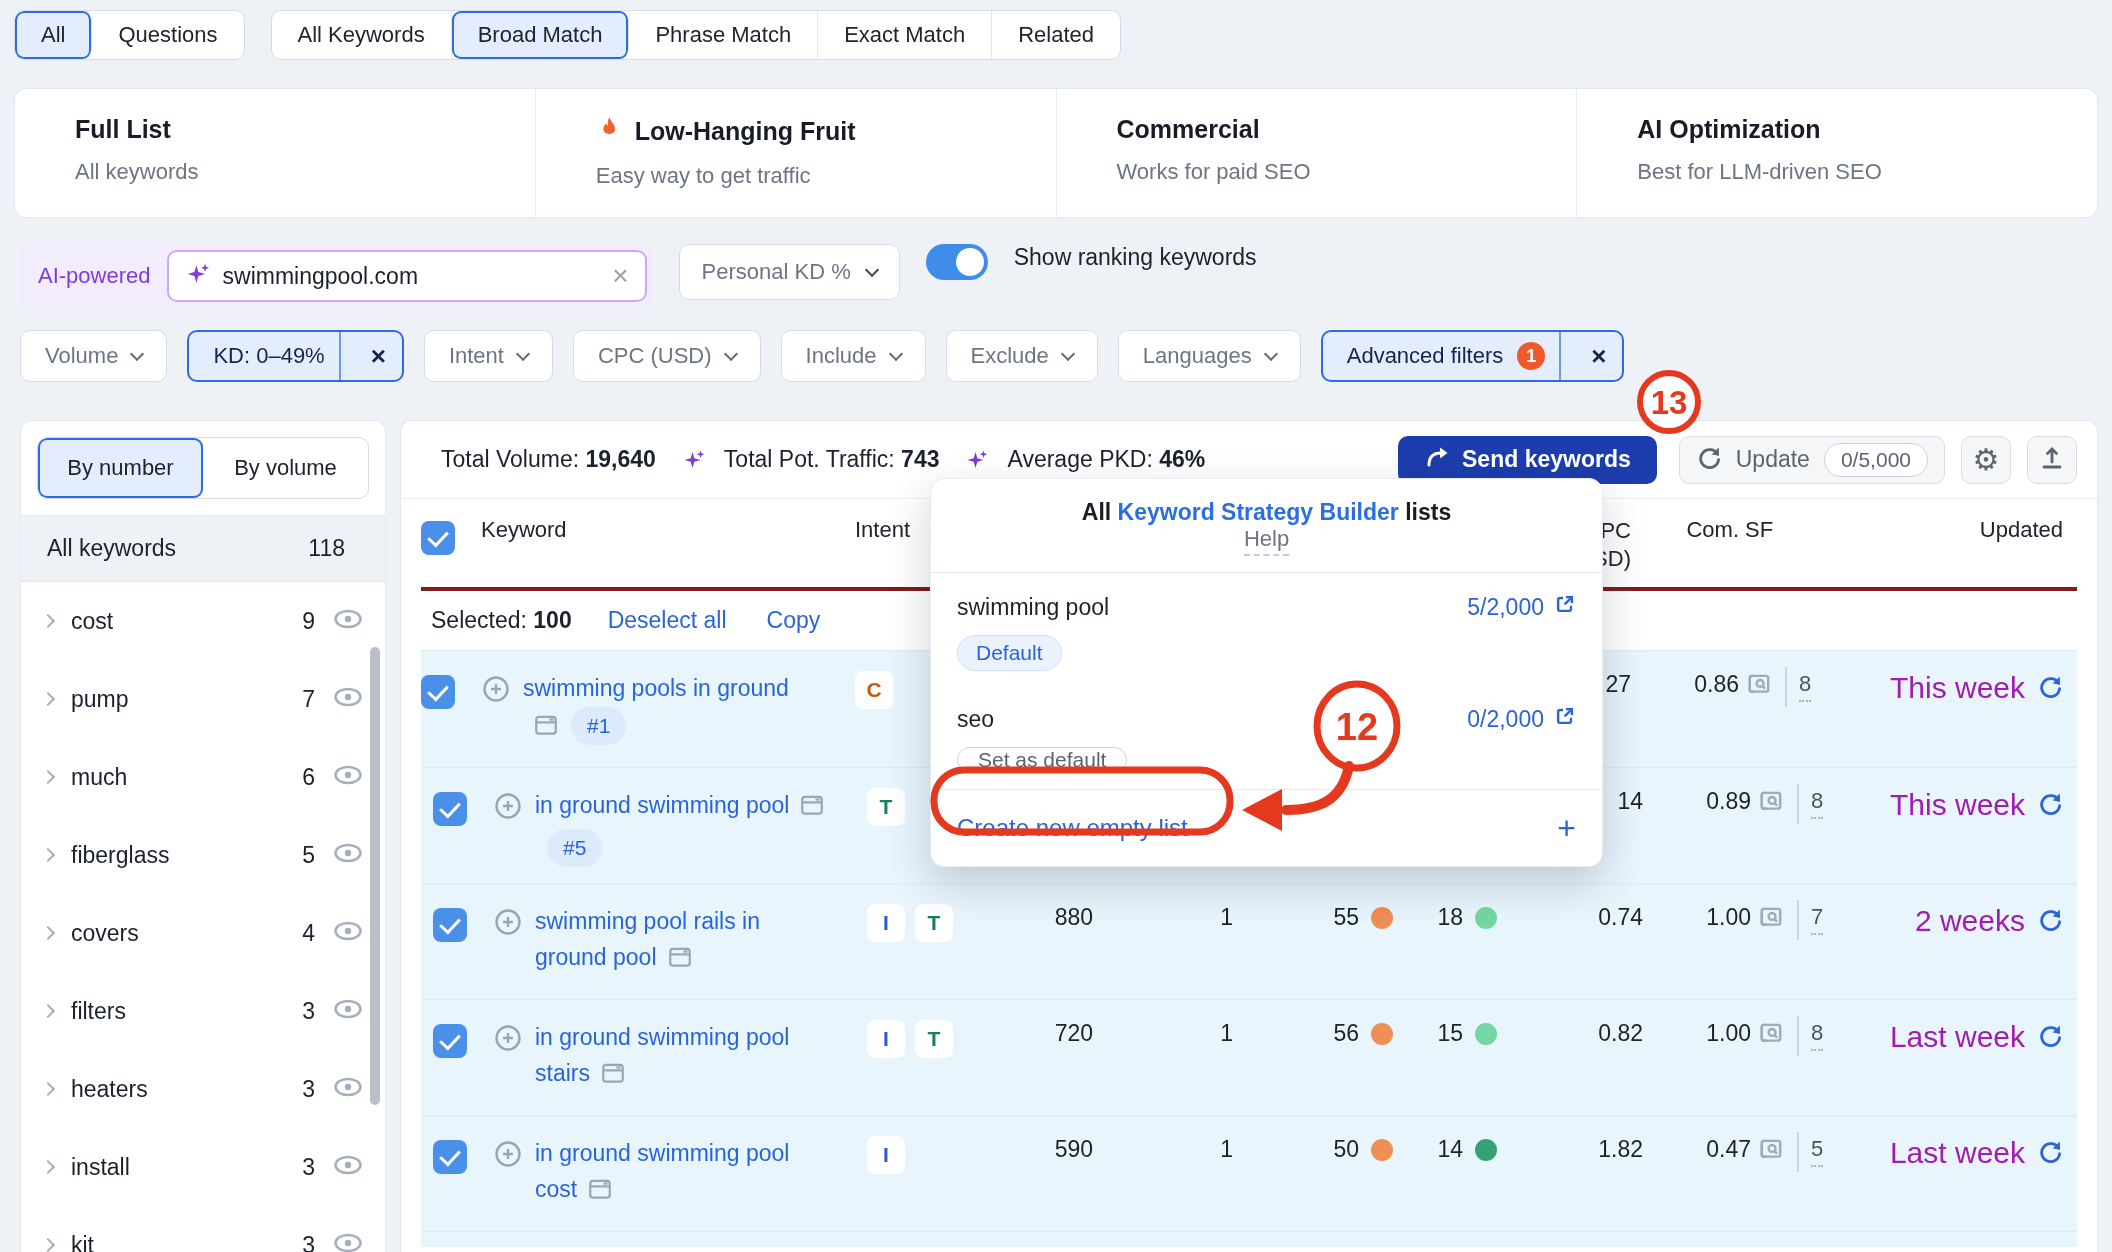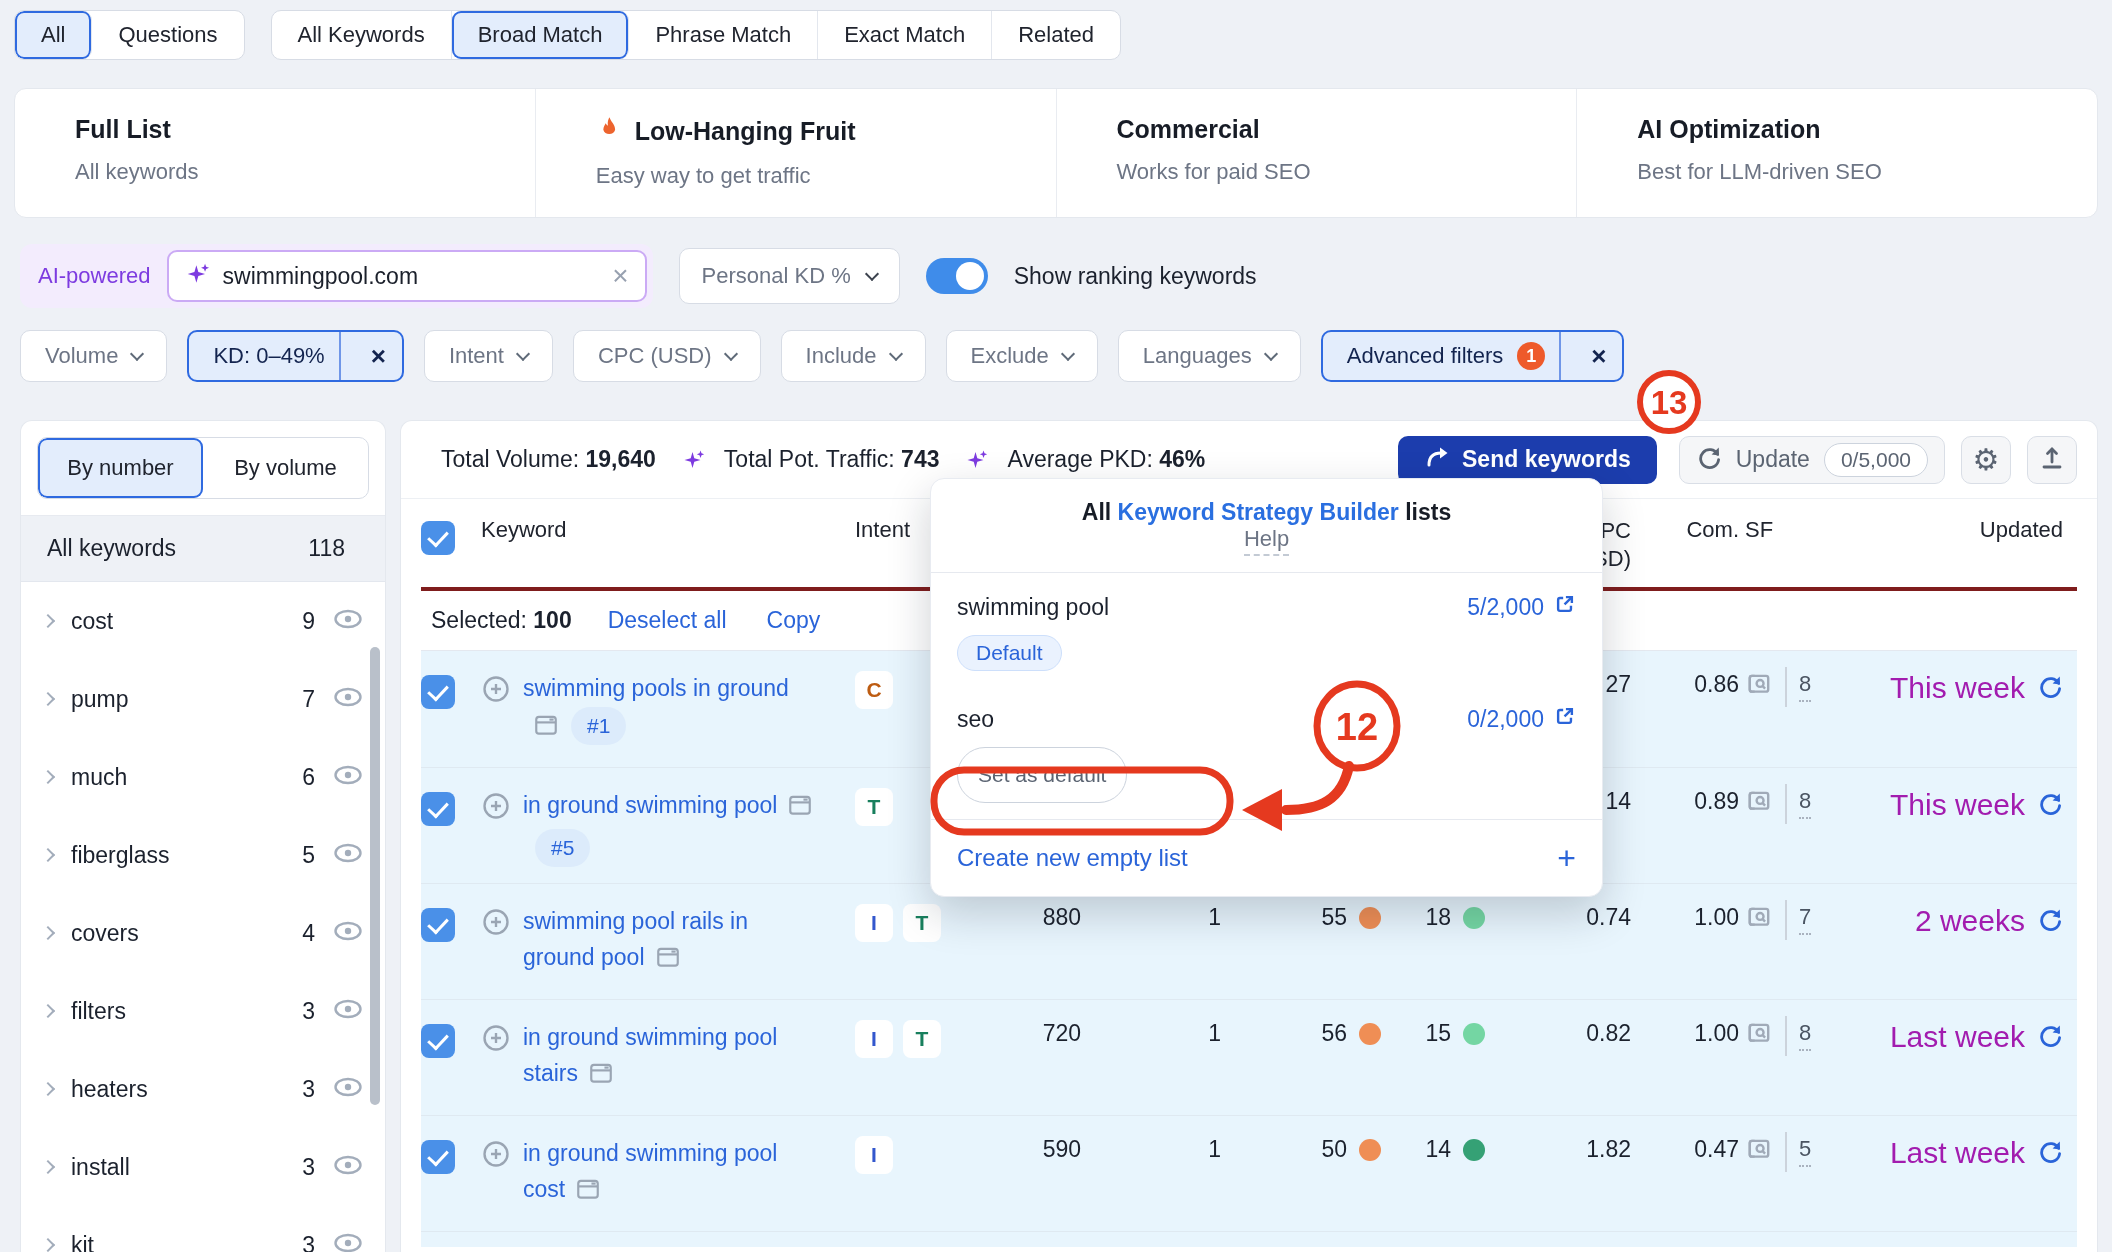--- a/index.html
+++ b/index.html
@@ -20,21 +20,21 @@
   .tab.sel { background:#e3edfc; box-shadow:inset 0 0 0 2px #2f6ae0; border-radius:9px; }
 
   
   .cards { position:absolute; top:88px; left:14px; right:14px; height:130px; background:#fff; border:1px solid #e4e8ee; border-radius:12px; display:flex; }
   .card { flex:1; padding:26px 0 0 60px; border-right:1px solid #e9ecf1; cursor:pointer; }
   .card:last-child { border-right:none; }
   .card-title { font-size:25px; font-weight:bold; color:#171c26; display:flex; align-items:center; gap:12px; }
   .card-sub { margin-top:15px; font-size:22px; color:#6d7585; }
 
   
-  .search-row { position:absolute; top:244px; left:20px; display:flex; align-items:center; gap:26px; }
+  .search-row { position:absolute; top:244px; left:20px; display:flex; gap:26px; }
   .ai-wrap { display:flex; align-items:center; gap:16px; background:#f3ecfd; border-radius:12px; padding:6px 6px 6px 18px; }
   .ai-label { font-size:22px; color:#7d3be0; }
   .search-input { width:480px; height:52px; background:#fff; border:2px solid #cbaaf5; border-radius:10px; display:flex; align-items:center; gap:12px; padding:0 16px; }
   .query { flex:1; font-size:23px; color:#1b202b; }
   .clear-x { font-size:28px; color:#98a1b0; line-height:1; cursor:pointer; }
   .select { height:56px; background:#fff; border:1px solid #d7dce5; border-radius:10px; display:flex; align-items:center; gap:16px; padding:0 22px; font-size:22px; color:#6d7585; cursor:pointer; }
   .chv { display:inline-block; width:10px; height:10px; border-right:2.6px solid #3c434e; border-bottom:2.6px solid #3c434e; transform:rotate(45deg); margin-top:-5px; }
   .toggle { width:62px; height:36px; border-radius:18px; background:#3f8cea; position:relative; cursor:pointer; }
   .toggle .knob { position:absolute; right:4px; top:4px; width:28px; height:28px; border-radius:50%; background:#fff; }
   .toggle-label { font-size:23px; color:#1b212d; }
@@ -87,21 +87,21 @@
   .col-sf   { width:104px; display:flex; align-items:flex-start; padding-left:6px; gap:12px; }
   .col-upd  { flex:1; display:flex; justify-content:flex-end; gap:12px; padding-right:14px; }
 
   .thead { height:88px; padding-top:18px; font-size:22px; color:#20242e; align-items:flex-start; }
   .hdr-cpc { flex-direction:column; align-items:flex-end; line-height:1.25; }
   .banner { height:64px; border-top:4px solid #7f1d1d; border-bottom:1px solid #e4e8ef; display:flex; align-items:center; padding-left:10px; font-size:23px; }
   .banner .blink { color:#2a64d9; cursor:pointer; }
   .banner .d1 { margin-left:36px; } .banner .d2 { margin-left:40px; }
 
   .row { background:#e8f5fd; padding-top:20px; min-height:116px; }
-  .row + .row { border-top:1px solid #dfe9f1; }
+  .row + .row { border-top:1px solid #dfe9f1;padding-left:12px; }
   .row-partial { background:#e8f5fd; border-top:1px solid #dfe9f1; height:16px; }
   .cb { width:34px; height:34px; border-radius:8px; background:#4a90e8; position:relative; cursor:pointer; flex:none; }
   .cb::after { content:""; position:absolute; left:11px; top:6px; width:9px; height:16px; border-right:3.4px solid #fff; border-bottom:3.4px solid #fff; transform:rotate(43deg); }
   .kw-cell { display:flex; gap:12px; }
   .plus-ico { flex:none; margin-top:3px; cursor:pointer; }
   .kw-wrap { width:300px; font-size:23px; line-height:1.55; }
   .kw-link { color:#2a64d9; text-decoration:none; cursor:pointer; }
   .serp-ico { display:inline-block; vertical-align:-5px; margin-left:10px; cursor:pointer; }
   .rank-pill { display:inline-block; background:#dcebfb; color:#2a64d9; border-radius:999px; padding:3px 16px; font-size:21px; margin-left:12px; }
   .int-badge { width:38px; height:38px; background:#fff; border-radius:8px; display:flex; align-items:center; justify-content:center; font-size:21px; font-weight:bold; }
@@ -114,21 +114,21 @@
   .refresh { cursor:pointer; margin-top:2px; }
 
   
   .popup { position:absolute; left:930px; top:478px; width:673px; background:#fff; border:1px solid #e8ebf1; border-radius:14px; box-shadow:0 16px 44px rgba(16,24,40,.20); z-index:50; }
   .pp-head { display:flex; justify-content:space-between; align-items:center; padding:20px 26px 16px; border-bottom:1px solid #e6e9ef; font-size:23px;flex-direction:column; }
   .pp-title b { color:#171c26; } .pp-title .tlink { color:#2a6fe0; font-weight:bold; cursor:pointer; }
   .pp-help { font-size:22px; color:#6d7585; border-bottom:2px dashed #c3cad4; padding-bottom:2px; cursor:pointer; }
   .pp-item { display:flex; justify-content:space-between; align-items:center; padding:20px 26px 6px; font-size:23px; color:#1b212d; }
   .pp-quota { display:flex; align-items:center; gap:10px; color:#2a64d9; font-size:23px; text-decoration:none; cursor:pointer; }
   .pp-badge { display:inline-block; margin:8px 26px 14px; background:#eaf2fe; border:1px solid #cddffb; color:#2a64d9; border-radius:999px; padding:5px 18px; font-size:21px; }
-  .pp-set { display:inline-block; margin:8px 26px 16px; background:#fff; border:1px solid #ccd3dd; color:#5b6472; border-radius:999px; padding:15px 20px; font-size:21px; cursor:pointer; font-family:inherit; }
+  .pp-set { display:inline-block; margin:8px 26px 16px; background:#fff; border:1px solid #ccd3dd; color:#5b6472; border-radius:999px; padding:0 20px; font-size:21px; cursor:pointer; font-family:inherit; }
   .pp-div { border-top:1px solid #e6e9ef; }
   .pp-foot { display:flex; justify-content:space-between; align-items:center; padding:22px 26px; }
   .pp-create { color:#2a64d9; font-size:24px; text-decoration:none; cursor:pointer; }
   .pp-plus { color:#2a64d9; font-size:32px; line-height:1; cursor:pointer; }
 
   .anno { position:absolute; inset:0; z-index:60; pointer-events:none; }
 </style>
 </head>
 <body>
 

